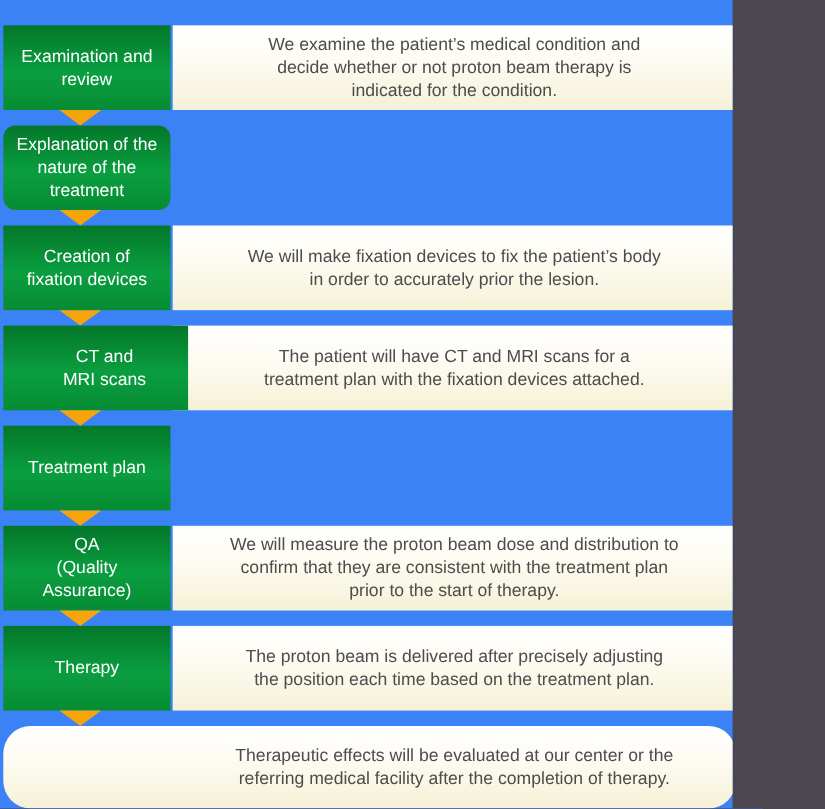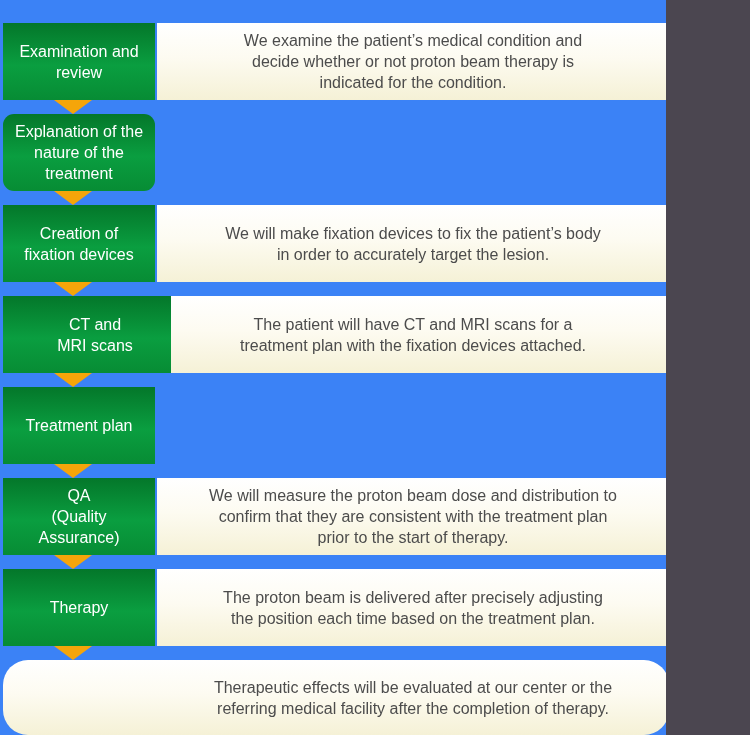--- a/index.html
+++ b/index.html
@@ -99,21 +99,21 @@
 decide whether or not proton beam therapy is
 indicated for the condition.</div>
     <div class="step-green" style="top: 23px; height: 77px;">Examination and
 review</div>
     <div class="down-triangle" style="top: 100px;"></div>
     <div class="step-green" style="top: 114px; height: 77px; border-radius: 11px;">Explanation of the
 nature of the
 treatment</div>
     <div class="down-triangle" style="top: 191px;"></div>
     <div class="step-desc" style="top: 205px; height: 77px;">We will make fixation devices to fix the patient’s body
-in order to accurately target the lesion.</div>
+in order to accurately prior the lesion.</div>
     <div class="step-green" style="top: 205px; height: 77px;">Creation of
 fixation devices</div>
     <div class="down-triangle" style="top: 282px;"></div>
     <div class="step-desc" style="top: 296px; height: 77px;">The patient will have CT and MRI scans for a
 treatment plan with the fixation devices attached.</div>
     <div class="step-green" style="top: 296px; height: 77px; padding-left: 16px;">CT and
 MRI scans</div>
     <div class="down-triangle" style="top: 373px;"></div>
     <div class="step-green" style="top: 387px; height: 77px;">Treatment plan</div>
     <div class="down-triangle" style="top: 464px;"></div>

